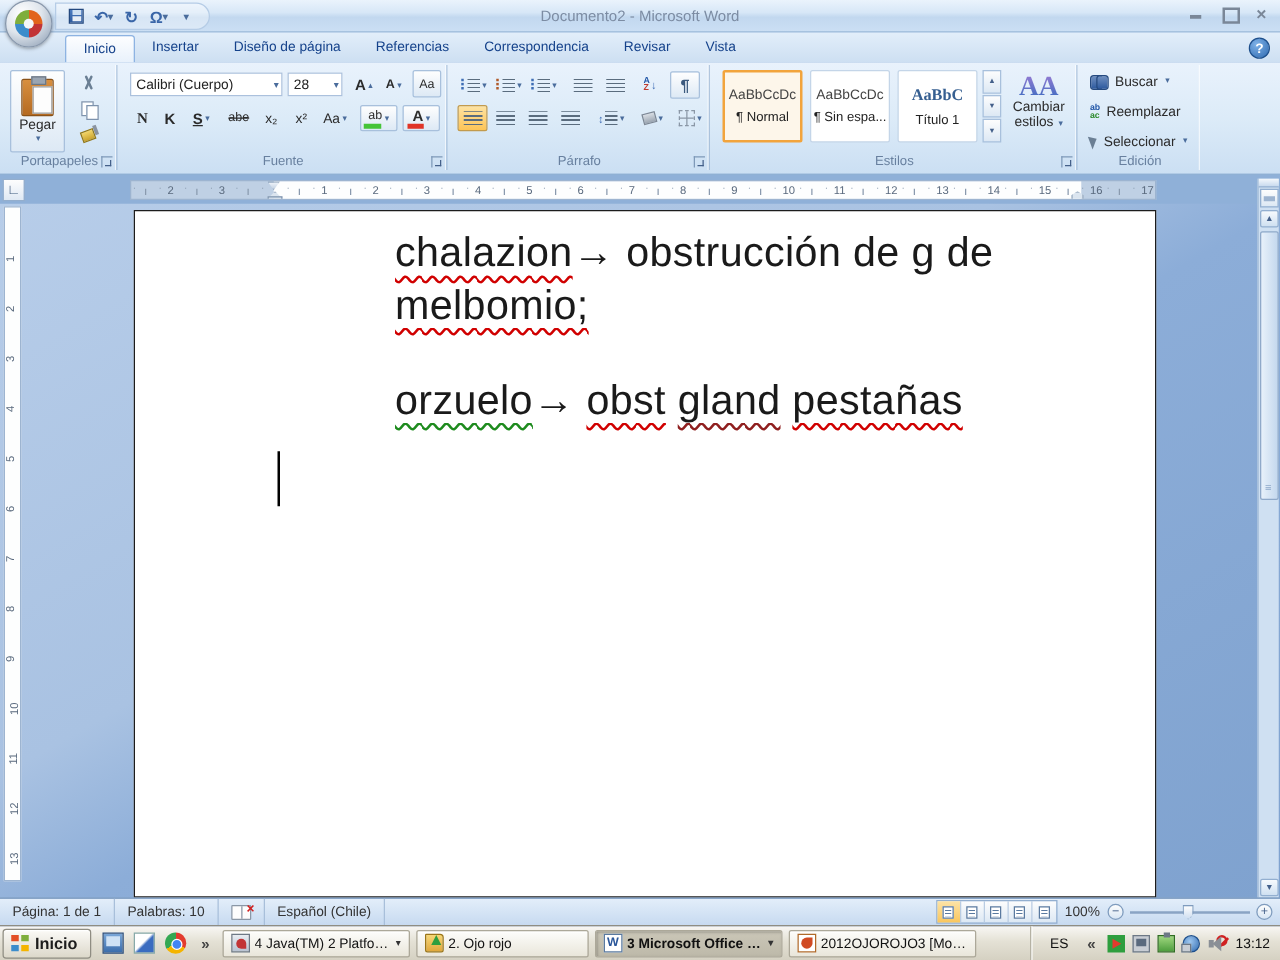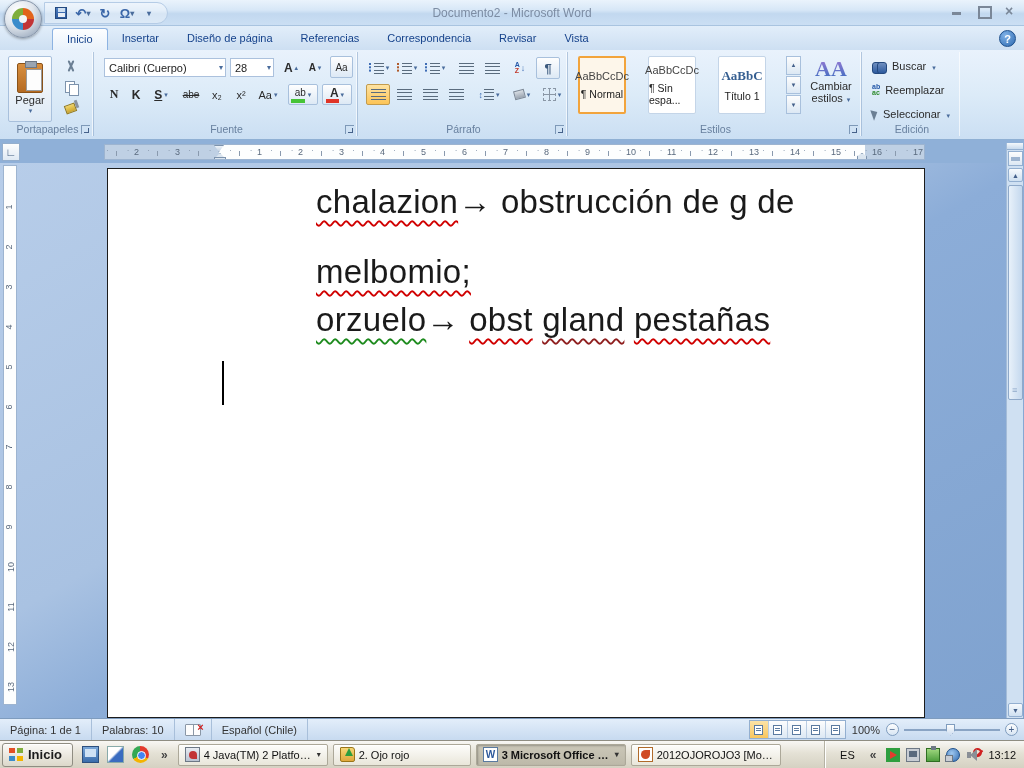--- a/index.html
+++ b/index.html
@@ -82,33 +82,33 @@
   .lines-icn.short::before{content:"";position:absolute;left:0;top:0;width:2px;height:2px;background:#3e6db5;box-shadow:0 3.3px 0 #3e6db5,0 6.6px 0 #3e6db5;}
   .lines-icn.num::before{background:#b05a2a;box-shadow:0 3.3px 0 #b05a2a,0 6.6px 0 #b05a2a;}
   .sort-icn{display:flex;flex-direction:column;font-size:7px;font-weight:bold;line-height:6px;}
   .sort-icn .a{color:#2458a8;}.sort-icn .z{color:#c0392b;}
   .pilc{font-size:13px;font-weight:bold;color:#3c5a7e;}
   .spacing-icn{display:flex;align-items:center;gap:1px;font-size:9px;color:#3e6db5;}
   .bucket-icn{width:11px;height:9px;background:linear-gradient(#d9dee4,#9aa4b0);border:1px solid #7d8794;transform:rotate(-15deg);}
   .borders-icn{width:13px;height:13px;border:1px dashed #8a97a6;
     background:linear-gradient(#8a97a6,#8a97a6) center/100% 1px no-repeat,linear-gradient(#8a97a6,#8a97a6) center/1px 100% no-repeat;}
   
-  .stylecard{position:absolute;top:4px;width:48px;height:58px;background:#fff;border:1px solid #c4d5e8;border-radius:2px;
+  .stylecard{position:absolute;top:4px;width:64px;height:58px;background:#fff;border:1px solid #c4d5e8;border-radius:2px;
     display:flex;flex-direction:column;align-items:center;justify-content:center;gap:6px;}
   .stylecard.sel{border:2px solid #f2a43c;background:#fdf6ea;}
   .stylecard .prev{font-size:11px;color:#444;}
   .stylecard .prev.b{font-weight:bold;color:#365f91;font-size:13px;font-family:"Liberation Serif",serif;}
   .stylecard .nm{font-size:10.5px;color:#222;}
   .scrollcol{position:absolute;width:15px;top:4px;height:58px;display:flex;flex-direction:column;gap:1px;}
   .scrollcol div{flex:1;background:linear-gradient(#fdfdfd,#dce8f4);border:1px solid #a8c0dc;font-size:6px;color:#44608a;display:flex;align-items:center;justify-content:center;}
   .chgstyles{position:absolute;display:flex;flex-direction:column;align-items:center;color:#2b2b2b;}
   .aa-big{font-size:22px;font-weight:bold;line-height:22px;font-family:"Liberation Serif",serif;
     background:linear-gradient(#9c7bd4,#3a6cc0);-webkit-background-clip:text;background-clip:text;color:transparent;}
   
-  .edrow{position:absolute;left:8px;display:flex;align-items:flex-end;gap:5px;color:#2b2b2b;}
+  .edrow{position:absolute;left:8px;display:flex;align-items:flex-start;gap:5px;color:#2b2b2b;}
   .icn-binocs{position:relative;width:15px;height:10px;}
   .icn-binocs::before,.icn-binocs::after{content:"";position:absolute;top:0;width:8px;height:10px;border-radius:3px;background:linear-gradient(#6f8fc0,#2d5globalThis);background:linear-gradient(#6f8fc0,#2d5a9e);border:1px solid #24497f;}
   .icn-binocs::before{left:0;}.icn-binocs::after{right:0;}
   .icn-replace{display:flex;flex-direction:column;font-size:7px;line-height:6px;font-weight:bold;}
   .icn-replace .t1{color:#2458a8;}.icn-replace .t2{color:#2e8b2e;}
   .icn-select{width:0;height:0;border-left:6px solid #6b7f94;border-top:4px solid transparent;border-bottom:7px solid transparent;transform:rotate(-20deg);}
 
   
   .rulergap{position:absolute;left:0;top:141px;width:1024px;height:22px;}
   .tabsel{position:absolute;left:2px;top:2px;width:18px;height:18px;background:linear-gradient(#fdfdfd,#dfe9f4);
@@ -561,21 +561,21 @@
         <span class="vnum" style="top: 316px;">8</span>
         <span class="vnum" style="top: 356px;">9</span>
         <span class="vnum" style="top: 396px;">10</span>
         <span class="vnum" style="top: 436px;">11</span>
         <span class="vnum" style="top: 476px;">12</span>
         <span class="vnum" style="top: 516px;">13</span>
       </div>
     <div class="page">
       <div>
           <div class="docline" style="top: 12px;"><span class="sq-red">chalazion</span><span>→ obstrucción de g de</span></div>
-          <div class="docline" style="top: 82px;"><span class="sq-red">melbomio;</span></div>
+          <div class="docline" style="top: 54px;"><span class="sq-red">melbomio;</span></div>
           <div class="docline" style="top: 130px;"><span class="sq-green">orzuelo</span><span>→ </span><span class="sq-red">obst</span><span> </span><span class="sq-darkred">gland</span><span> </span><span class="sq-red">pestañas</span></div>
         </div>
       <div class="caret"></div>
     </div>
     <div class="scrollbar">
       <div class="sb-split"></div>
       <div class="sb-ruler"></div>
       <div class="sb-btn" style="top:25px;">▲</div>
       <div class="sb-thumb"></div>
       <div class="sb-btn" style="bottom:1px;">▼</div>

